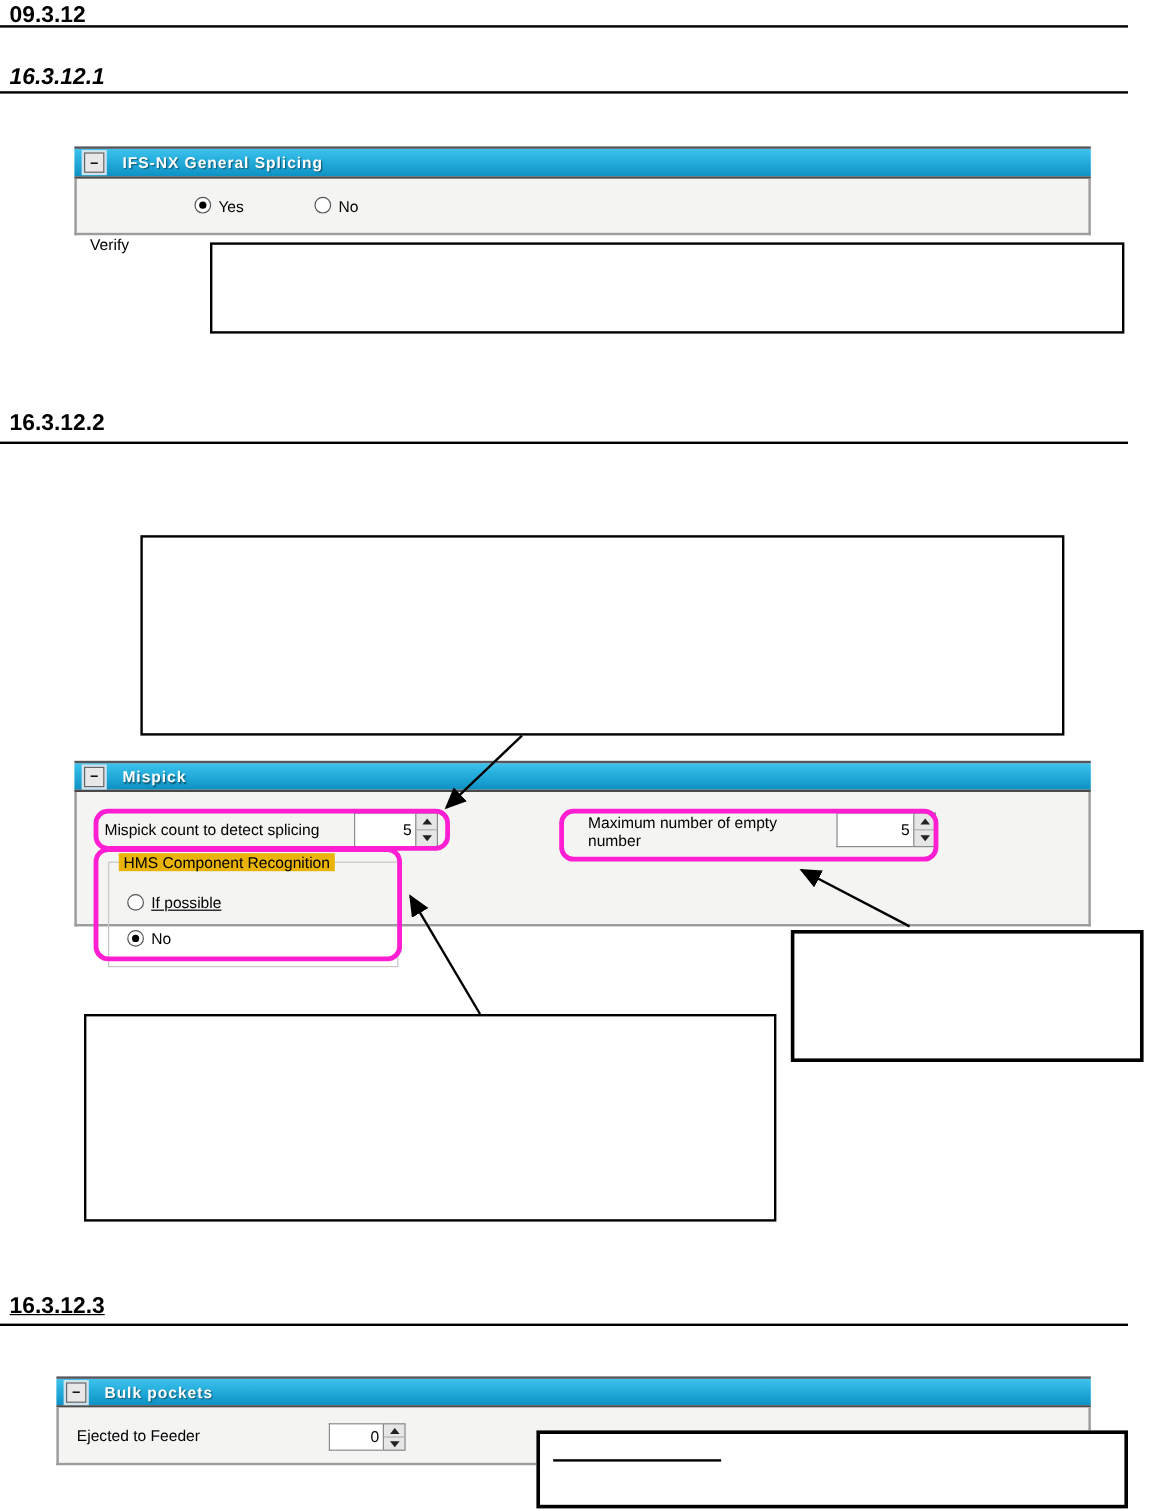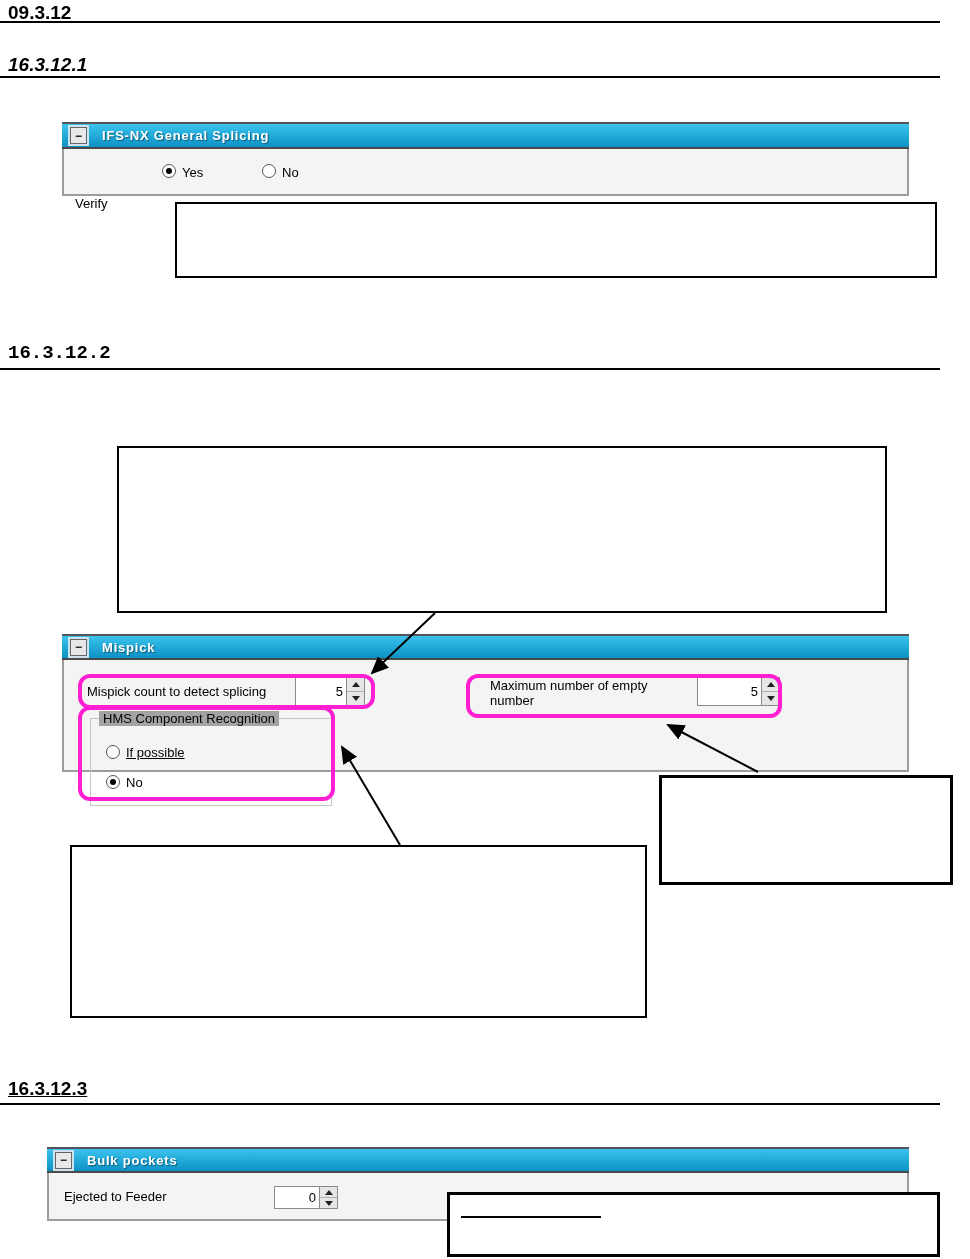--- a/index.html
+++ b/index.html
@@ -60,21 +60,21 @@
     display:flex; flex-direction:column;
   }
   .spin-half { flex:1; display:flex; align-items:center; justify-content:center; }
   .spin-half.up { border-bottom:1px solid #b0b0b0; }
   .tri-up { width:0; height:0; border-left:4px solid transparent; border-right:4px solid transparent; border-bottom:5px solid #222; }
   .tri-down { width:0; height:0; border-left:4px solid transparent; border-right:4px solid transparent; border-top:5px solid #222; }
 
   
   .groupbox { position:absolute; border:1px solid #c6c6c6; }
   .groupbox-legend {
-    position:absolute; top:-8px; left:8px; padding:0 4px; background:#a3a3a3;
+    position:absolute; top:-8px; left:8px; padding:0 4px; background:#eab308;
     font-size:13px; color:#000; white-space:nowrap;
   }
 
   
   .magenta-rect {
     position:absolute; border:4px solid #ff1ed2; border-radius:12px;
     z-index:5; pointer-events:none;
   }
   .callout { position:absolute; background:#fff; border:2px solid #000; z-index:10; }
   .callout.thick { border-width:3px; }
@@ -85,21 +85,21 @@
 <body>
 
 <div id="canvas">
 
   <div class="heading" style="left:8px; top:2px;">09.3.12</div>
   <div class="hrule" style="top:21px;"></div>
 
   <div class="heading" style="left:8px; top:54px;font-style:italic;">16.3.12.1</div>
   <div class="hrule" style="top:76px;"></div>
 
-  <div class="heading" style="left:8px; top:342px;font-family:Liberation Mono, monospace;">16.3.12.2</div>
+  <div class="heading" style="left:8px; top:342px;">16.3.12.2</div>
   <div class="hrule" style="top:368px;"></div>
 
   <div class="heading" style="left:8px; top:1078px;text-decoration:underline;">16.3.12.3</div>
   <div class="hrule" style="top:1103px;"></div>
 
   <div class="panel" style="left:62px; top:122px; width:847px; height:74px;">
     <div class="panel-title" style="height:27px;">
       <span class="collapse-btn">−</span>
       <span class="panel-title-text">IFS-NX General Splicing</span>
     </div>

